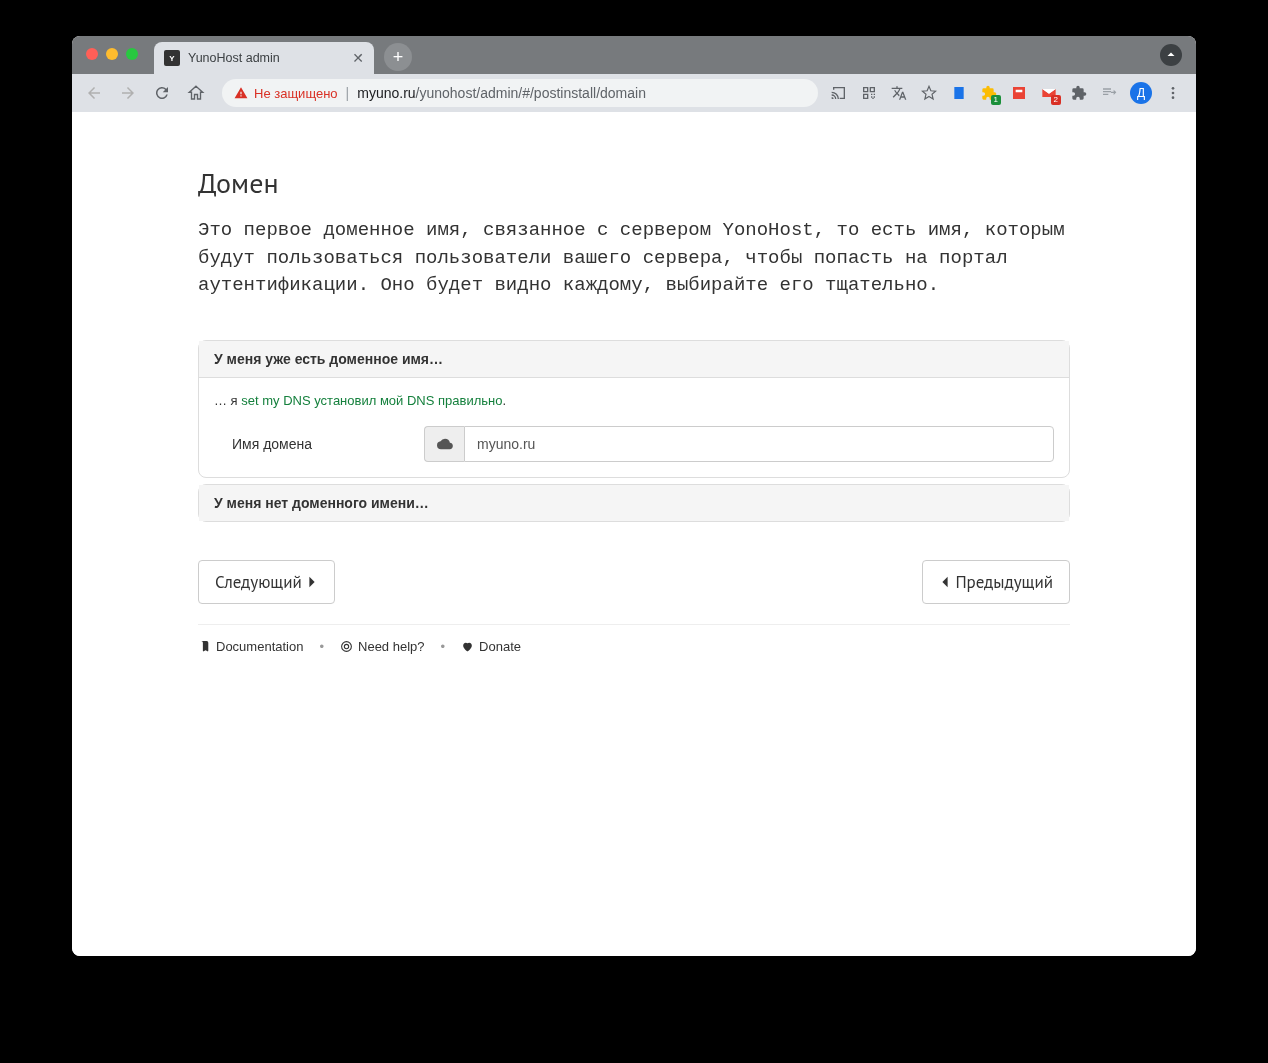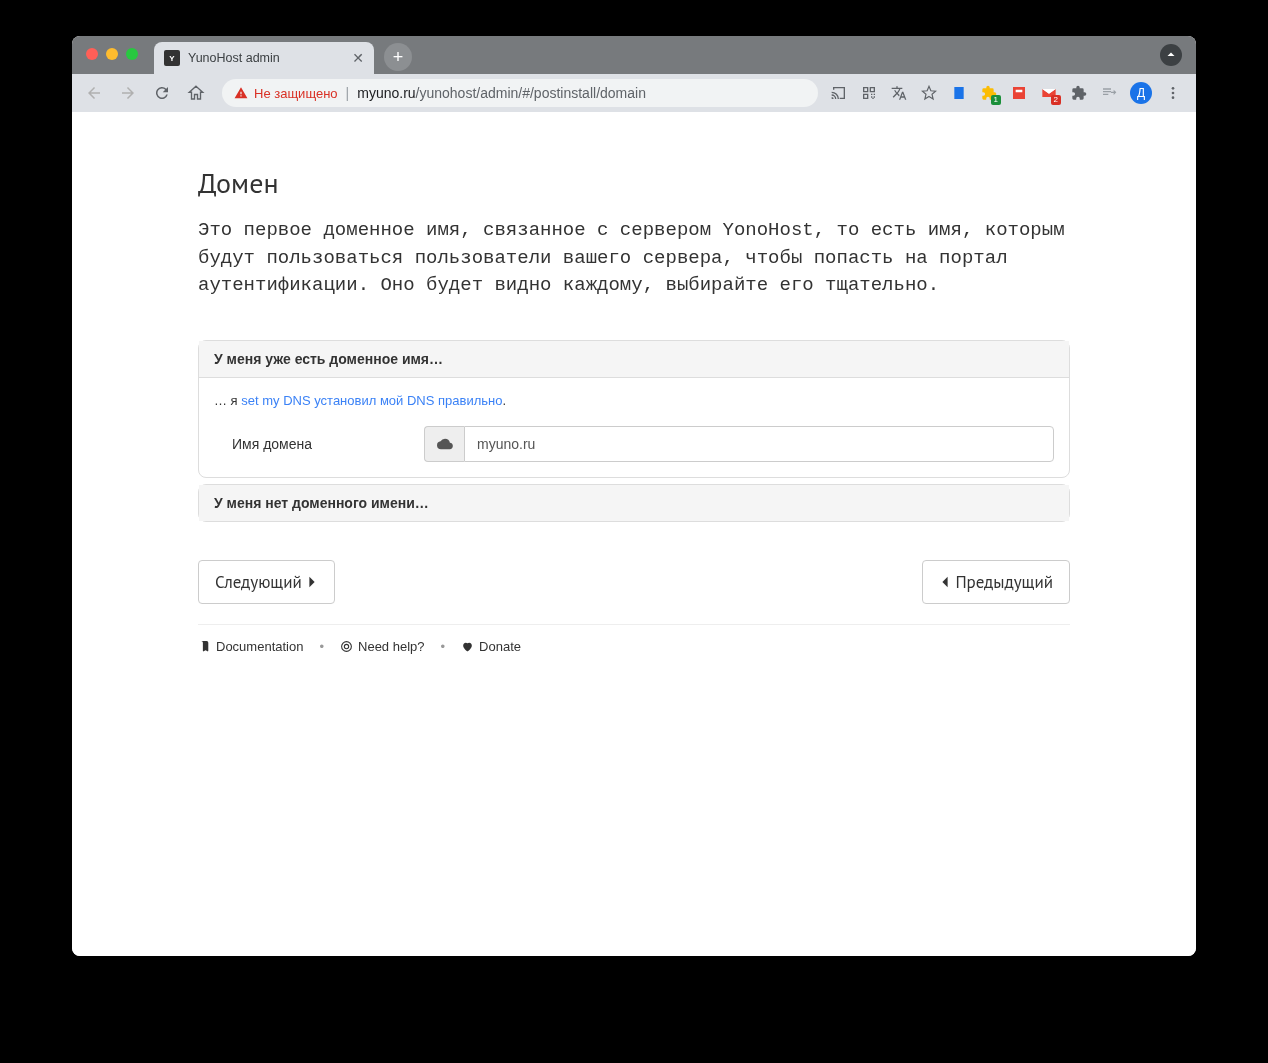--- a/index.html
+++ b/index.html
@@ -115,21 +115,21 @@
   font-family: Liberation Mono, monospace;
 }
 .panel { border:1px solid #ddd; border-radius:8px; margin-bottom:6px; }
 .panel-heading {
   background:#f5f5f5; border-bottom:1px solid #ddd; padding:10px 15px;
   font-size:14px; font-weight:600; color:#333;
 }
 .panel-heading.no-border { border-bottom:none; }
 .panel-body { padding: 15px; }
 .hint { font-size:13px; color:#333; margin-bottom:18px; }
-.hint a { color:#3b82f6; text-decoration:none; }
+.hint a { color:#15803d; text-decoration:none; }
 .form-row { display:flex; align-items:center; }
 .form-label { width: 210px; font-size:14px; font-weight:400; padding-left:18px; color:#333;}
 .input-group { flex:1; display:flex; }
 .input-addon {
   width:40px; background:#eee; border:1px solid #ccc; border-right:none;
   display:flex;align-items:center;justify-content:center; border-radius:4px 0 0 4px;
 }
 .input-addon svg { width:16px; height:16px; fill:#555; }
 .form-input {
   flex:1; height:36px; border:1px solid #ccc; border-radius:0 4px 4px 0;

